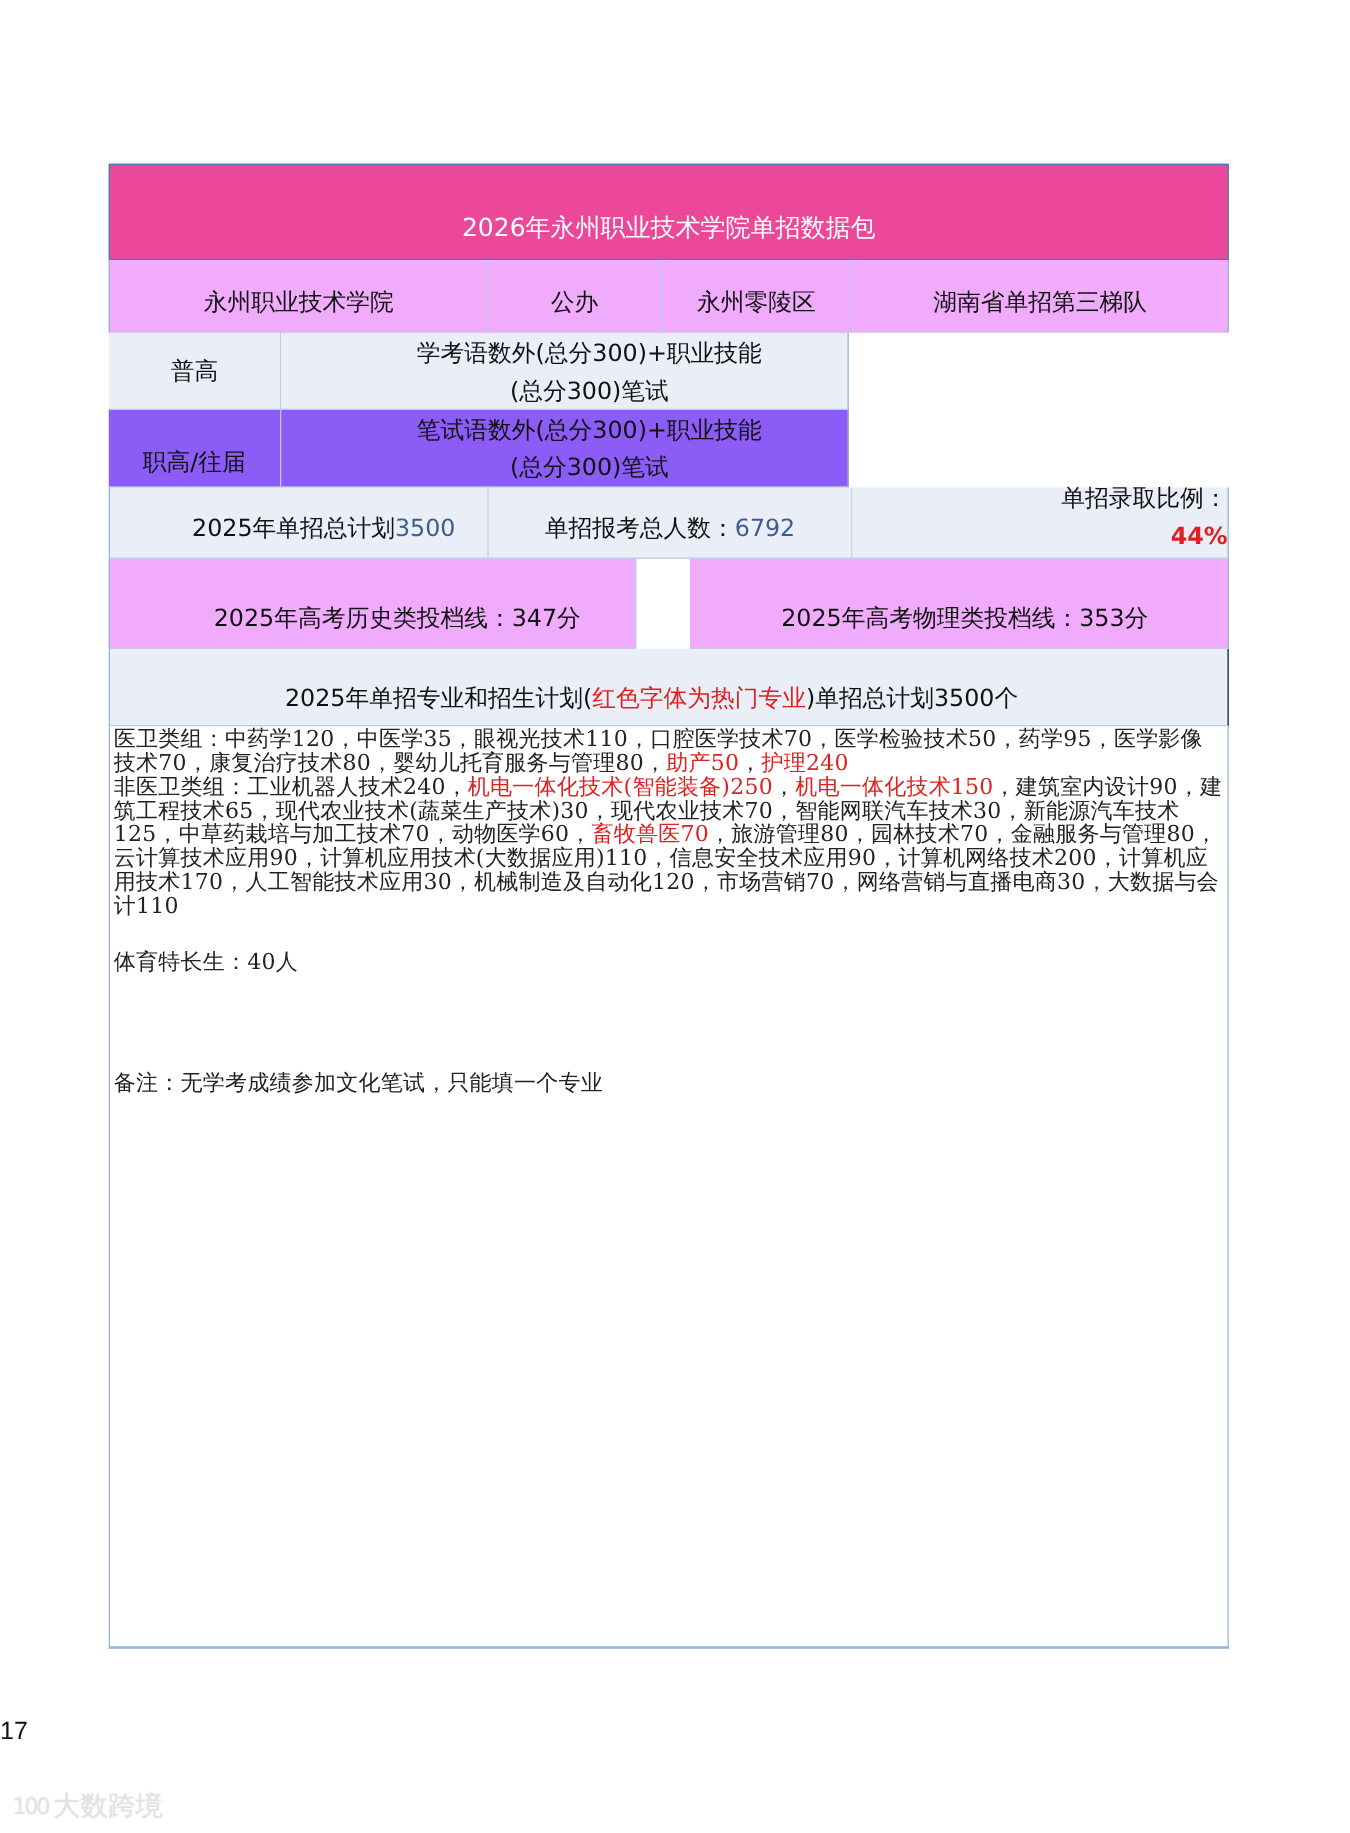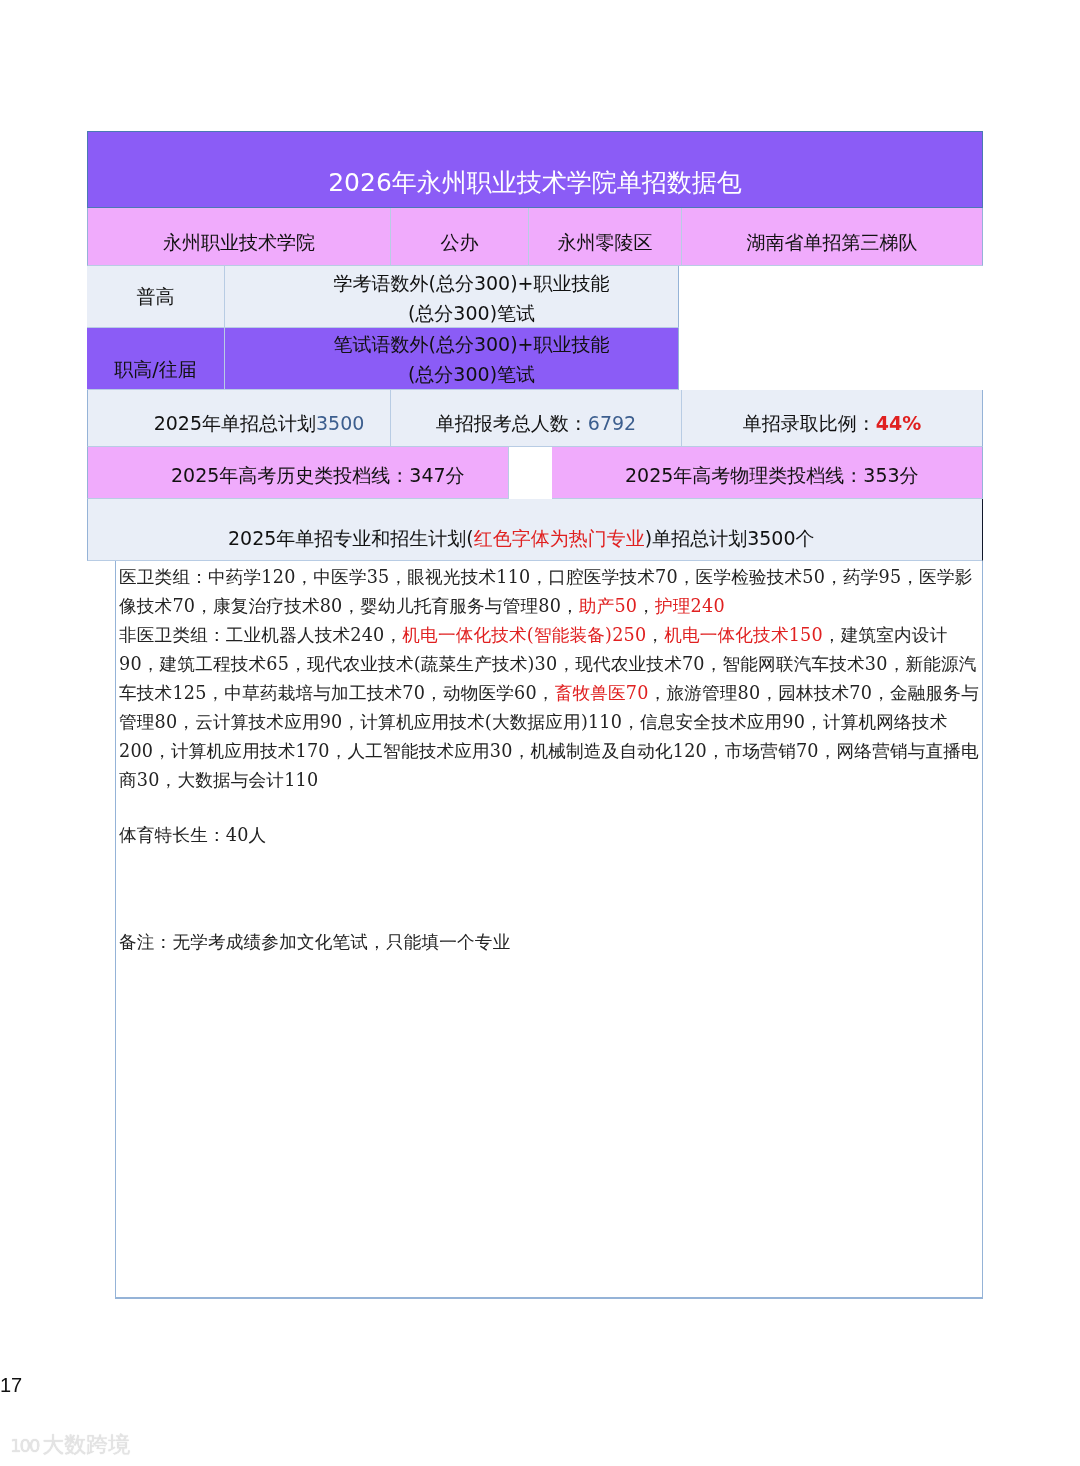--- a/index.html
+++ b/index.html
@@ -13,23 +13,23 @@
       color: #111;
     }
     .sheet {
       position: absolute;
       left: 87px;
       top: 131px;
       width: 896px;
     }
     .title-bar {
       height: 77px;
-      background: #8b5cf6;
+      background: #ec4899;
       color: #ffffff;
-      font-size: 25px;
+      font-size: 20px;
       display: flex;
       align-items: center;
       justify-content: center;
       padding-top: 26px;
       box-sizing: border-box;
       border: 1px solid #4a7ab3;
     }
     .row { display: flex; position: relative; box-sizing: border-box; }
     .cell {
       box-sizing: border-box;
@@ -87,21 +87,21 @@
     .rules-row.first .rules-type, .rules-row.first .rules-desc { background: #e9eef7; }
     .rules-row.second .rules-type, .rules-row.second .rules-desc { background: #8b5cf6; }
     .rules-row.first .rules-desc { padding-top: 2px; }
 
     
     .r3 { height: 57px; }
     .num-blue { color: #3c5e8e; }
     .num-red { color: #e02020; font-weight: bold; }
 
     
-    .r4 { height: 52px; gap: 43px; }
+    .r4 { height: 72px; gap: 43px; }
     .c-half1 { width: 442px; }
     .c-half2 { width: 454px; }
 
     
     .majors-header {
       height: 62px;
       background: #e9eef7;
       border-left: 1px solid #95b3d7;
       border-right: 1px solid #0f172a;
       border-bottom: 1px solid #b8cce4;
@@ -114,25 +114,24 @@
 
     
     .majors-body {
       height: 738px;
       border-left: 1px solid #95b3d7;
       border-right: 1px solid #95b3d7;
       border-bottom: 2px solid #95b3d7;
       box-sizing: border-box;
       font-family: "DejaVu Serif", "Liberation Serif", serif;
       font-size: 17.6px;
-      line-height: 29px;
+      line-height: 19px;
       color: #222;
       padding: 2px 2px 0 3px;
       letter-spacing: 0.2px;
-      margin-left: 28px;
     }
     .majors-body p { margin: 0; }
     .gap1 { height: 26px; }
     .gap2 { height: 78px; }
 
     .page-number {
       position: absolute;
       top: 1374px;
       left: 0; width: 1080px;
       text-align: left;
@@ -188,21 +187,21 @@
 
   <div class="row r3">
     <div class="cell c-a shade" style="padding-left:40px;">
       <span>2025年单招总计划</span>
         <span class="num-blue">3500</span>
     </div>
     <div class="cell shade" style="width:291px;">
       <span>单招报考总人数：</span>
         <span class="num-blue">6792</span>
     </div>
-    <div class="cell shade last" style="width:301px;">
+    <div class="cell shade last" style="width:301px;flex-direction:column;">
       <span>单招录取比例：</span>
         <span class="num-red">44%</span>
     </div>
   </div>
 
   <div class="row r4">
     <div class="cell c-half1 white" style="padding-left:40px;">2025年高考历史类投档线：347分</div>
     <div class="cell c-half2 white last" style="padding-left:10px;">2025年高考物理类投档线：353分</div>
   </div>
 

